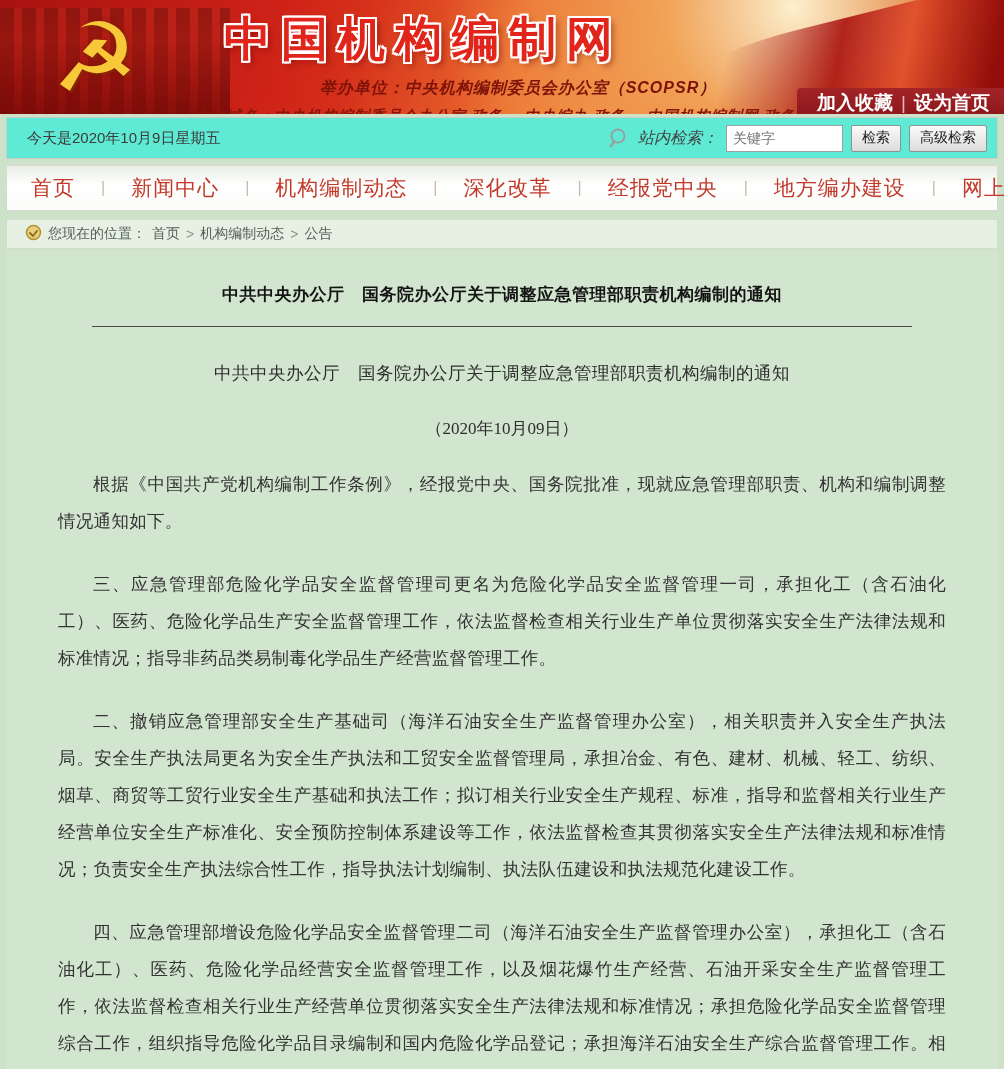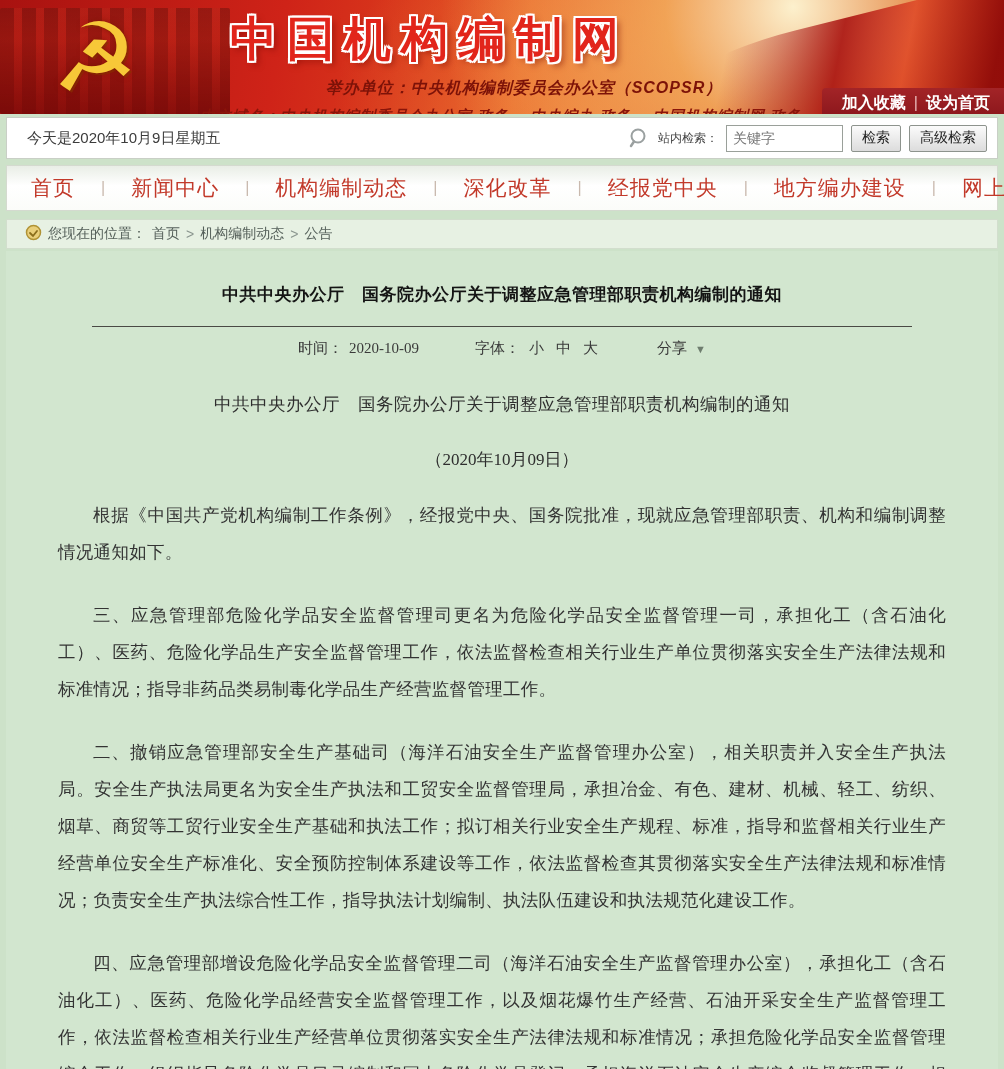--- a/index.html
+++ b/index.html
@@ -35,21 +35,21 @@
       repeating-linear-gradient(90deg, rgba(90,8,6,.5) 0 14px, rgba(170,30,20,.35) 14px 22px);
     border-radius: 2px;
   }
   .emblem {
     position: absolute; left: 52px; top: 10px;
     font-size: 96px; line-height: 96px;
     color: #f7c838;
     text-shadow: 0 0 6px rgba(120,20,0,.8), 2px 2px 0 rgba(140,60,0,.6);
     font-family: "DejaVu Sans", sans-serif;
   }
-  .banner-text { position: absolute; left: 230px; top: 8px; }
+  .banner-text { position: absolute; left: 224px; top: 8px; }
   .site-title {
     font-size: 47px; font-weight: bold; letter-spacing: 10px;
     color: #e2251b;
     font-family: "Liberation Sans", sans-serif;
     text-shadow:
       -2px -2px 0 #fff, 2px -2px 0 #fff, -2px 2px 0 #fff, 2px 2px 0 #fff,
       0 -2px 0 #fff, 0 2px 0 #fff, -2px 0 0 #fff, 2px 0 0 #fff,
       4px 4px 6px rgba(120,10,0,.55);
   }
   .banner-sub1 {
@@ -62,41 +62,41 @@
   .banner-sub2 {
     margin: 8px 0 0 -30px;
     font-size: 15px; font-weight: bold; font-style: italic;
     color: #8a1409;
     letter-spacing: 1px;
   }
   .fav-bar {
     position: absolute; right: 0; bottom: 0;
     height: 26px; padding: 4px 14px 0 20px;
     background: linear-gradient(180deg, #a32427, #8e181d);
-    color: #fff; font-size: 16px; font-weight: bold;
+    color: #fff; font-size: 19px; font-weight: bold;
     display: flex; align-items: center; gap: 8px;
     border-radius: 4px 0 0 0;
   }
   .fav-bar a { color: #fff; text-decoration: none; cursor: pointer; }
   .fav-bar .sep { color: #e8b9b9; font-weight: normal; }
 
   
   .topbar {
     margin: 3px 6px 0 6px;
     height: 42px;
-    background: #ffffff;
+    background: #5eead4;
     border: 1px solid #c9cfc6;
     display: flex; align-items: center;
     padding: 0 10px 0 20px;
   }
   .date-text { font-size: 15px; color: #3c3c3c; }
   .topbar .spacer { flex: 1; }
   .search-zone { display: flex; align-items: center; gap: 8px; }
   .search-icon svg { display: block; }
-  .search-label { font-size: 12px; color: #444; }
+  .search-label { font-size: 16px; color: #444; font-style: italic; }
   .search-input {
     width: 117px; height: 27px;
     border: 1px solid #9aa09a; background: #fff;
     font-size: 14px; color: #444; padding: 0 6px;
     font-family: "Liberation Sans", sans-serif;
   }
   .btn {
     height: 27px; padding: 0 10px;
     background: linear-gradient(180deg, #fbfbfb, #dcdcdc);
     border: 1px solid #8d938d;
@@ -249,36 +249,20 @@
   <a class="crumb-link">首页</a>
   <span class="crumb-sep">&gt;</span>
   <a class="crumb-link">机构编制动态</a>
   <span class="crumb-sep">&gt;</span>
   <a class="crumb-link">公告</a>
 </div>
 
 <div class="content">
   <h1 class="article-title">中共中央办公厅　国务院办公厅关于调整应急管理部职责机构编制的通知</h1>
   <hr class="title-rule">
-  <div class="meta-row">
-    <span class="meta-item">
-      <span>时间：</span>
-        <span>2020-10-09</span>
-    </span>
-    <span class="meta-item">
-      <span>字体：</span>
-      <a class="font-opt">小</a>
-      <a class="font-opt">中</a>
-      <a class="font-opt">大</a>
-    </span>
-    <span class="meta-item">
-      <a class="share-link">分享</a>
-      <span class="share-caret">▼</span>
-    </span>
-  </div>
 
   <div class="body-title">中共中央办公厅　国务院办公厅关于调整应急管理部职责机构编制的通知</div>
   <div class="body-date">（2020年10月09日）</div>
 
   <p class="body-para">根据《中国共产党机构编制工作条例》，经报党中央、国务院批准，现就应急管理部职责、机构和编制调整情况通知如下。</p>
   <p class="body-para">三、应急管理部危险化学品安全监督管理司更名为危险化学品安全监督管理一司，承担化工（含石油化工）、医药、危险化学品生产安全监督管理工作，依法监督检查相关行业生产单位贯彻落实安全生产法律法规和标准情况；指导非药品类易制毒化学品生产经营监督管理工作。</p>
   <p class="body-para">二、撤销应急管理部安全生产基础司（海洋石油安全生产监督管理办公室），相关职责并入安全生产执法局。安全生产执法局更名为安全生产执法和工贸安全监督管理局，承担冶金、有色、建材、机械、轻工、纺织、烟草、商贸等工贸行业安全生产基础和执法工作；拟订相关行业安全生产规程、标准，指导和监督相关行业生产经营单位安全生产标准化、安全预防控制体系建设等工作，依法监督检查其贯彻落实安全生产法律法规和标准情况；负责安全生产执法综合性工作，指导执法计划编制、执法队伍建设和执法规范化建设工作。</p>
   <p class="body-para">四、应急管理部增设危险化学品安全监督管理二司（海洋石油安全生产监督管理办公室），承担化工（含石油化工）、医药、危险化学品经营安全监督管理工作，以及烟花爆竹生产经营、石油开采安全生产监督管理工作，依法监督检查相关行业生产经营单位贯彻落实安全生产法律法规和标准情况；承担危险化学品安全监督管理综合工作，组织指导危险化学品目录编制和国内危险化学品登记；承担海洋石油安全生产综合监督管理工作。相应核增行政编制20名、司局级领导职数3名。</p>
 
 </div>

